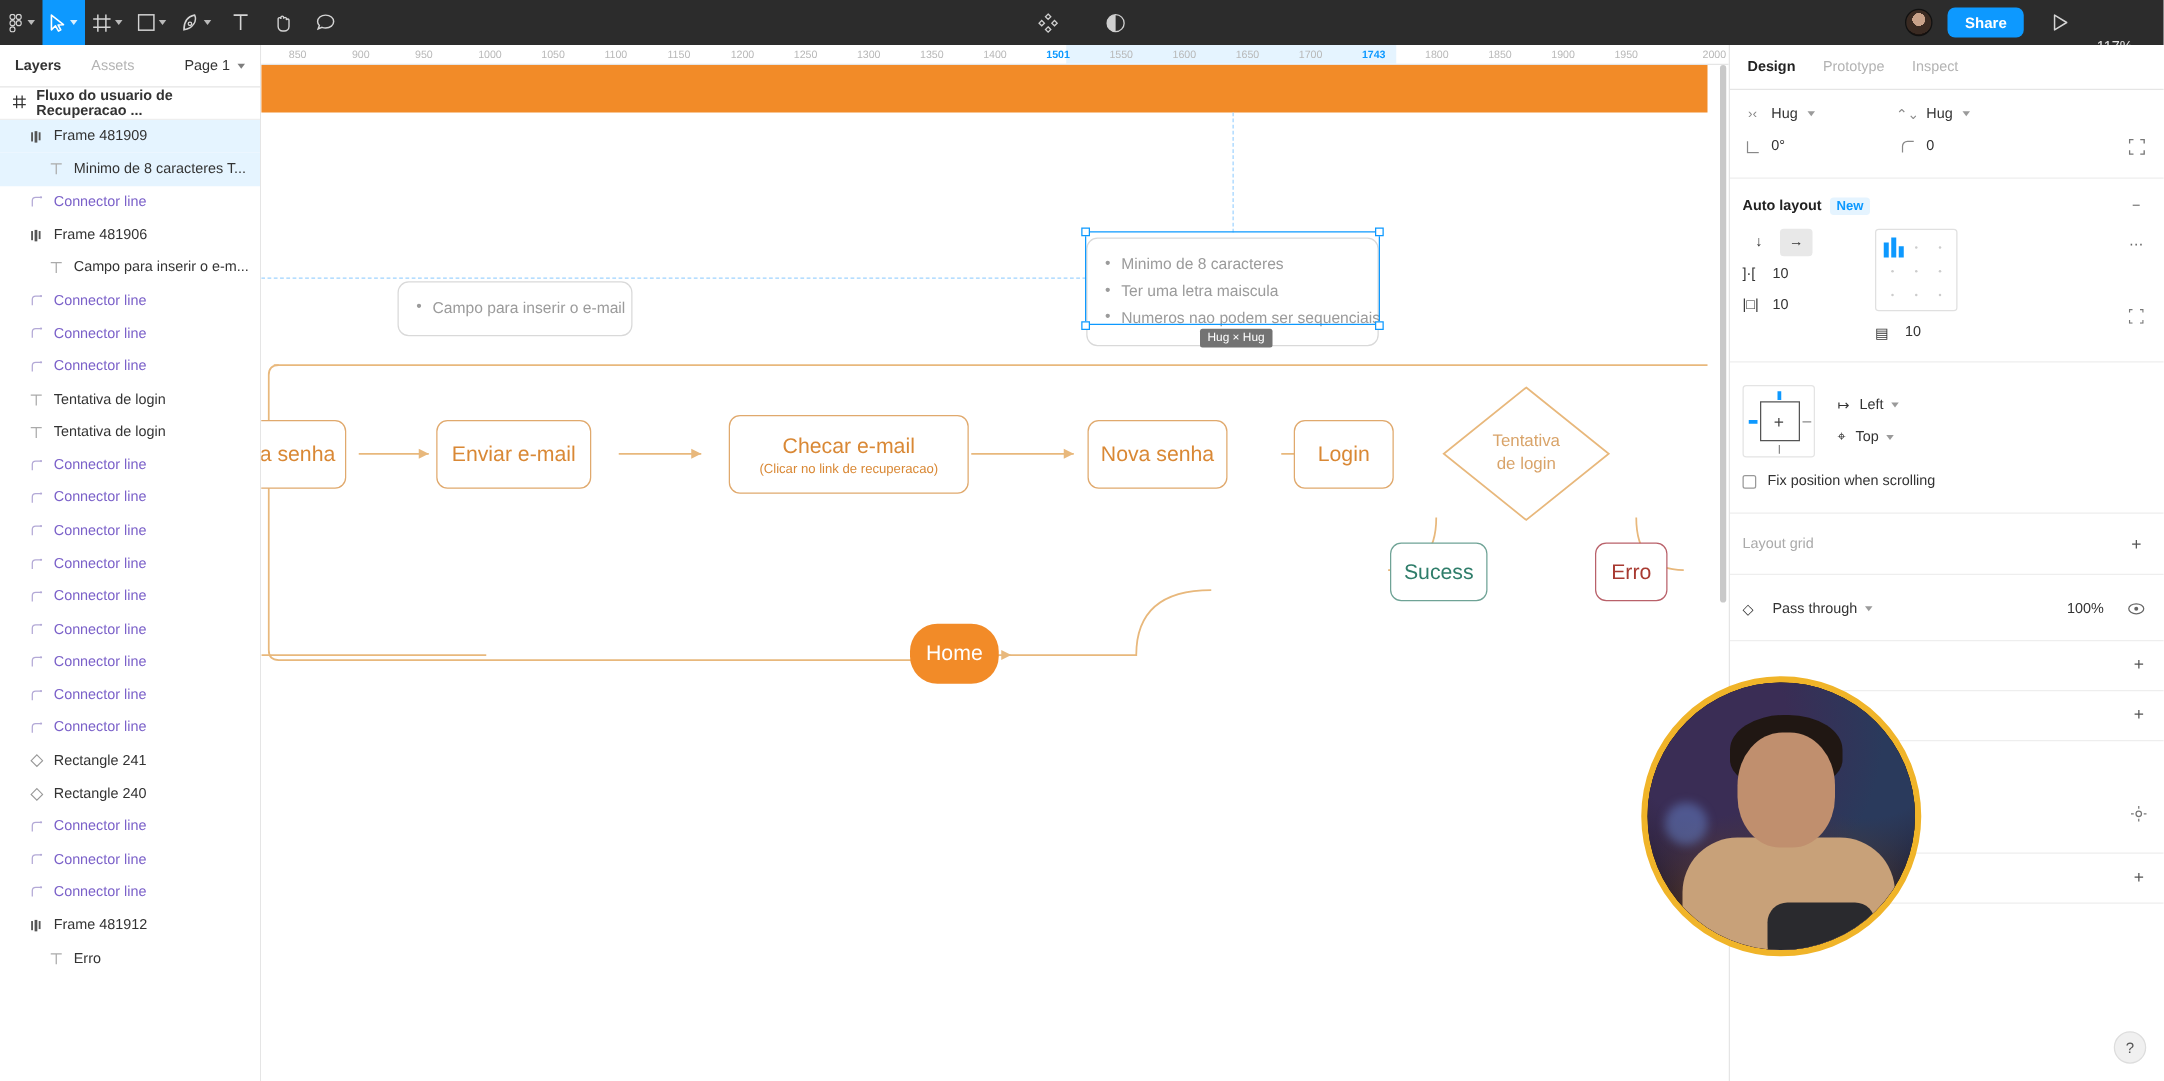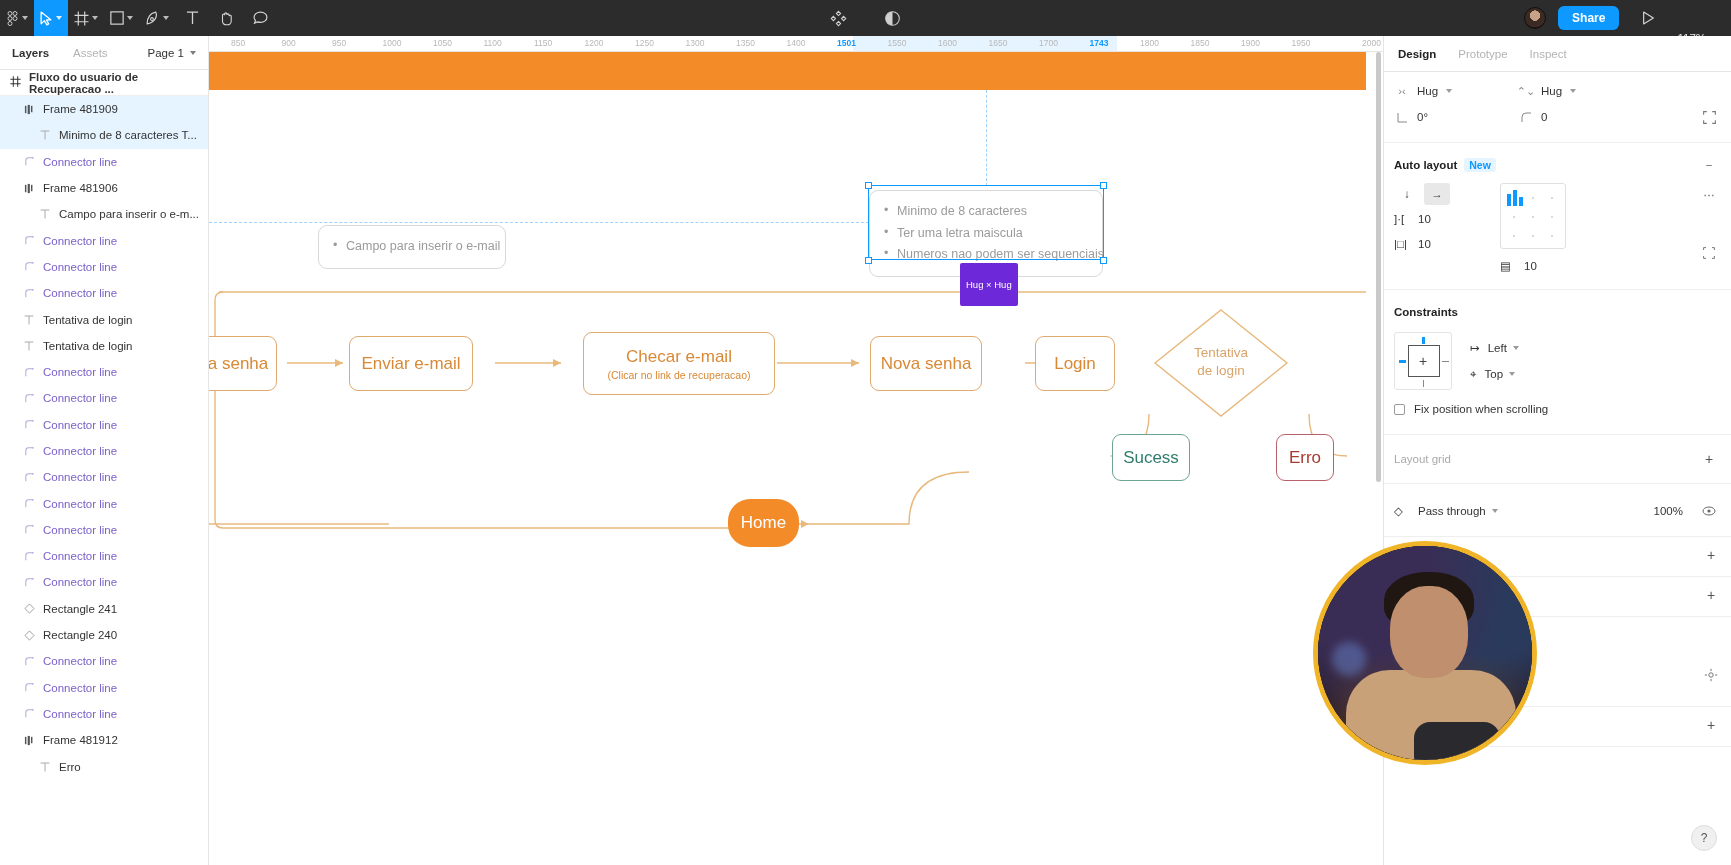--- a/index.html
+++ b/index.html
@@ -108,22 +108,22 @@
   }
   .listbox {
     position: absolute; border: 1.2px solid #d9d9d9; border-radius: 9px; background: #fff;
     padding: 10px 14px; color: #9b9b9b; font-size: 12.5px; line-height: 1.72;
   }
   .listbox li { list-style: none; position: relative; padding-left: 13px; white-space: nowrap; }
   .listbox li:before { content: "\2022"; position: absolute; left: 0; top: -1px; }
   .sel-box { position: absolute; border: 1.2px solid #0d99ff; pointer-events: none; }
   .handle { position: absolute; width: 7px; height: 7px; background: #fff; border: 1.2px solid #0d99ff; }
   .hug-badge {
-    position: absolute; background: #6d28d9; color: #fff; font-size: 9.5px;
-    padding: 16px 6px; border-radius: 2px; white-space: nowrap;
+    position: absolute; background: #737373; color: #fff; font-size: 9.5px;
+    padding: 2px 6px; border-radius: 2px; white-space: nowrap;
   }
   .guide-v { position: absolute; border-left: 1.2px dashed #9fd3ff; }
   .guide-h { position: absolute; border-top: 1.2px dashed #9fd3ff; }
 
   
   .right-panel {
     position: absolute; right: 0; top: 36px; width: 348px; height: 829px;
     background: #fff; border-left: 1px solid #e5e5e5; font-size: 11.5px; color: #333;
   }
   .rp-tabs { height: 36px; display: flex; align-items: center; gap: 22px; padding: 16px 14px; border-bottom: 1px solid #e5e5e5; }
@@ -777,23 +777,20 @@
                   <path d="M11.4 9 V11.4 H9"></path>
                   <path d="M3 11.4 H0.6 V9"></path>
                 </g>
               </svg>
           </span>
         </div>
       </div>
     </div>
 
     <div class="rp-sec">
-      <div class="sec-row-head">
-        <span class="rp-title">Constraints</span>
-      </div>
       <div style="display:flex;align-items:center;margin-top:8px;">
         <div class="constraint-pad">
           <div class="cp-rect"></div>
           <span class="cp-plus">+</span>
           <span class="cp-b" style="left:27px;top:4px;width:3px;height:7px;"></span>
           <span class="cp-b" style="left:4px;top:27px;width:7px;height:3px;"></span>
           <span class="cp-g" style="left:47px;top:28px;width:7px;height:1.4px;"></span>
           <span class="cp-g" style="left:28px;top:47px;width:1.4px;height:7px;"></span>
         </div>
         <div style="margin-left:18px;">

